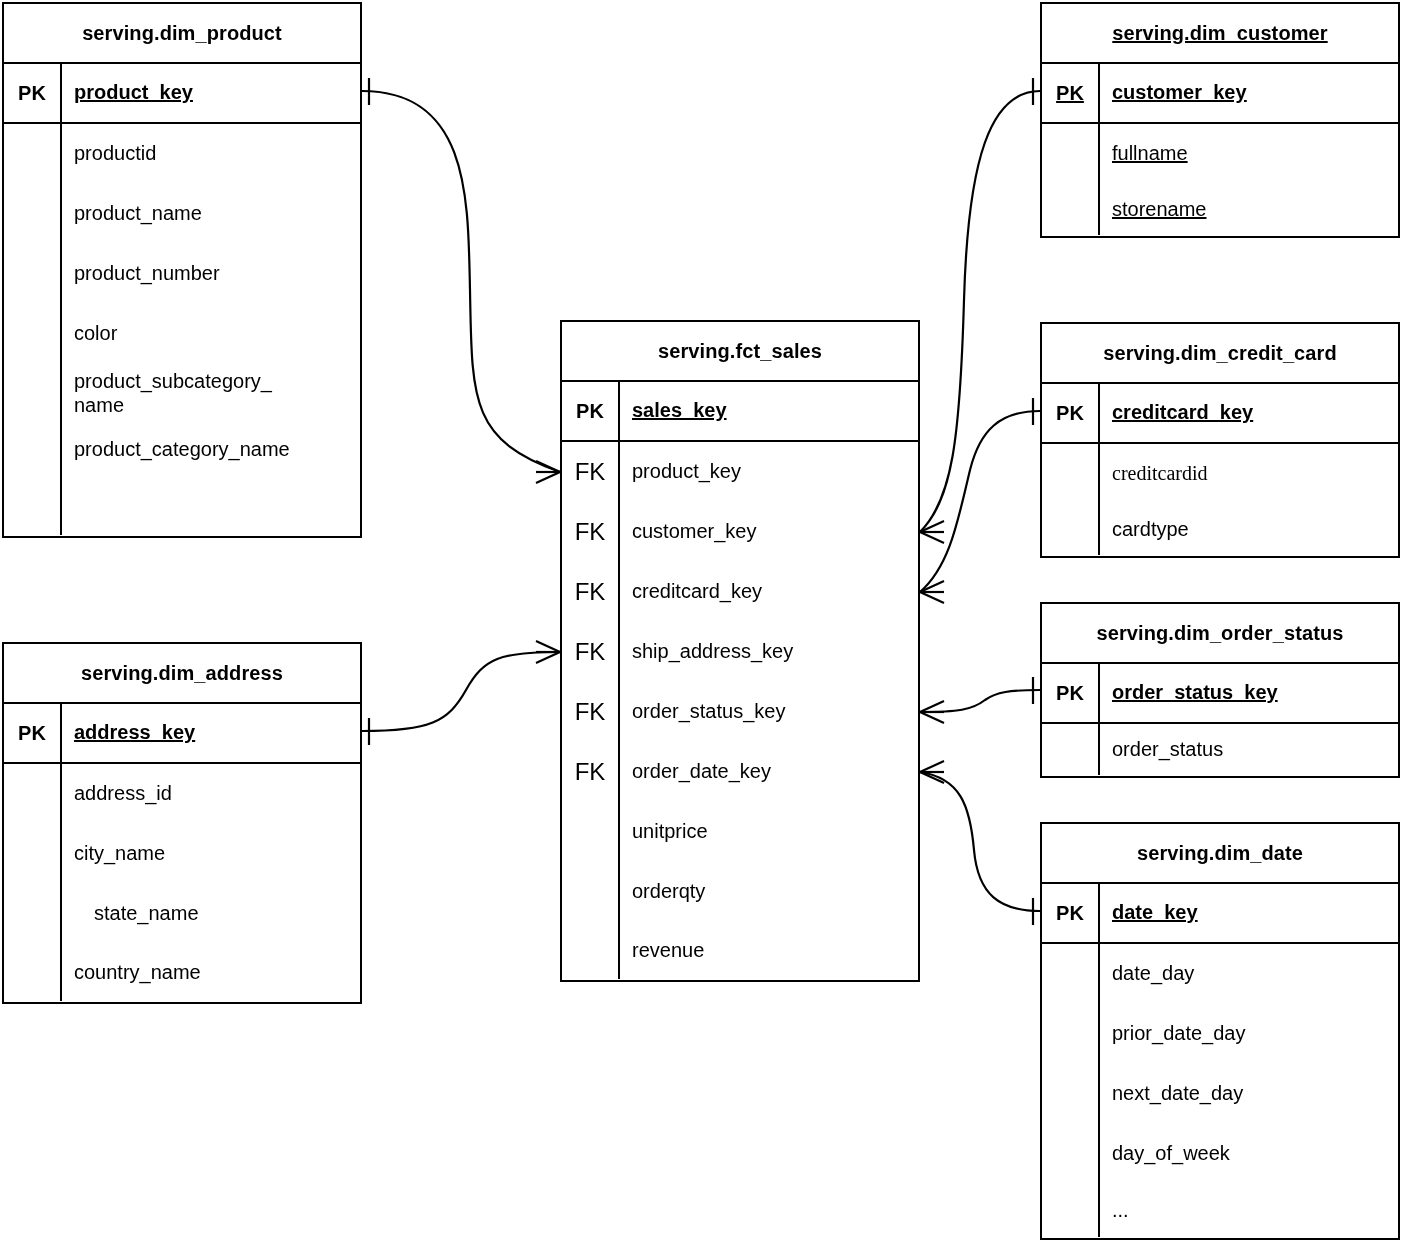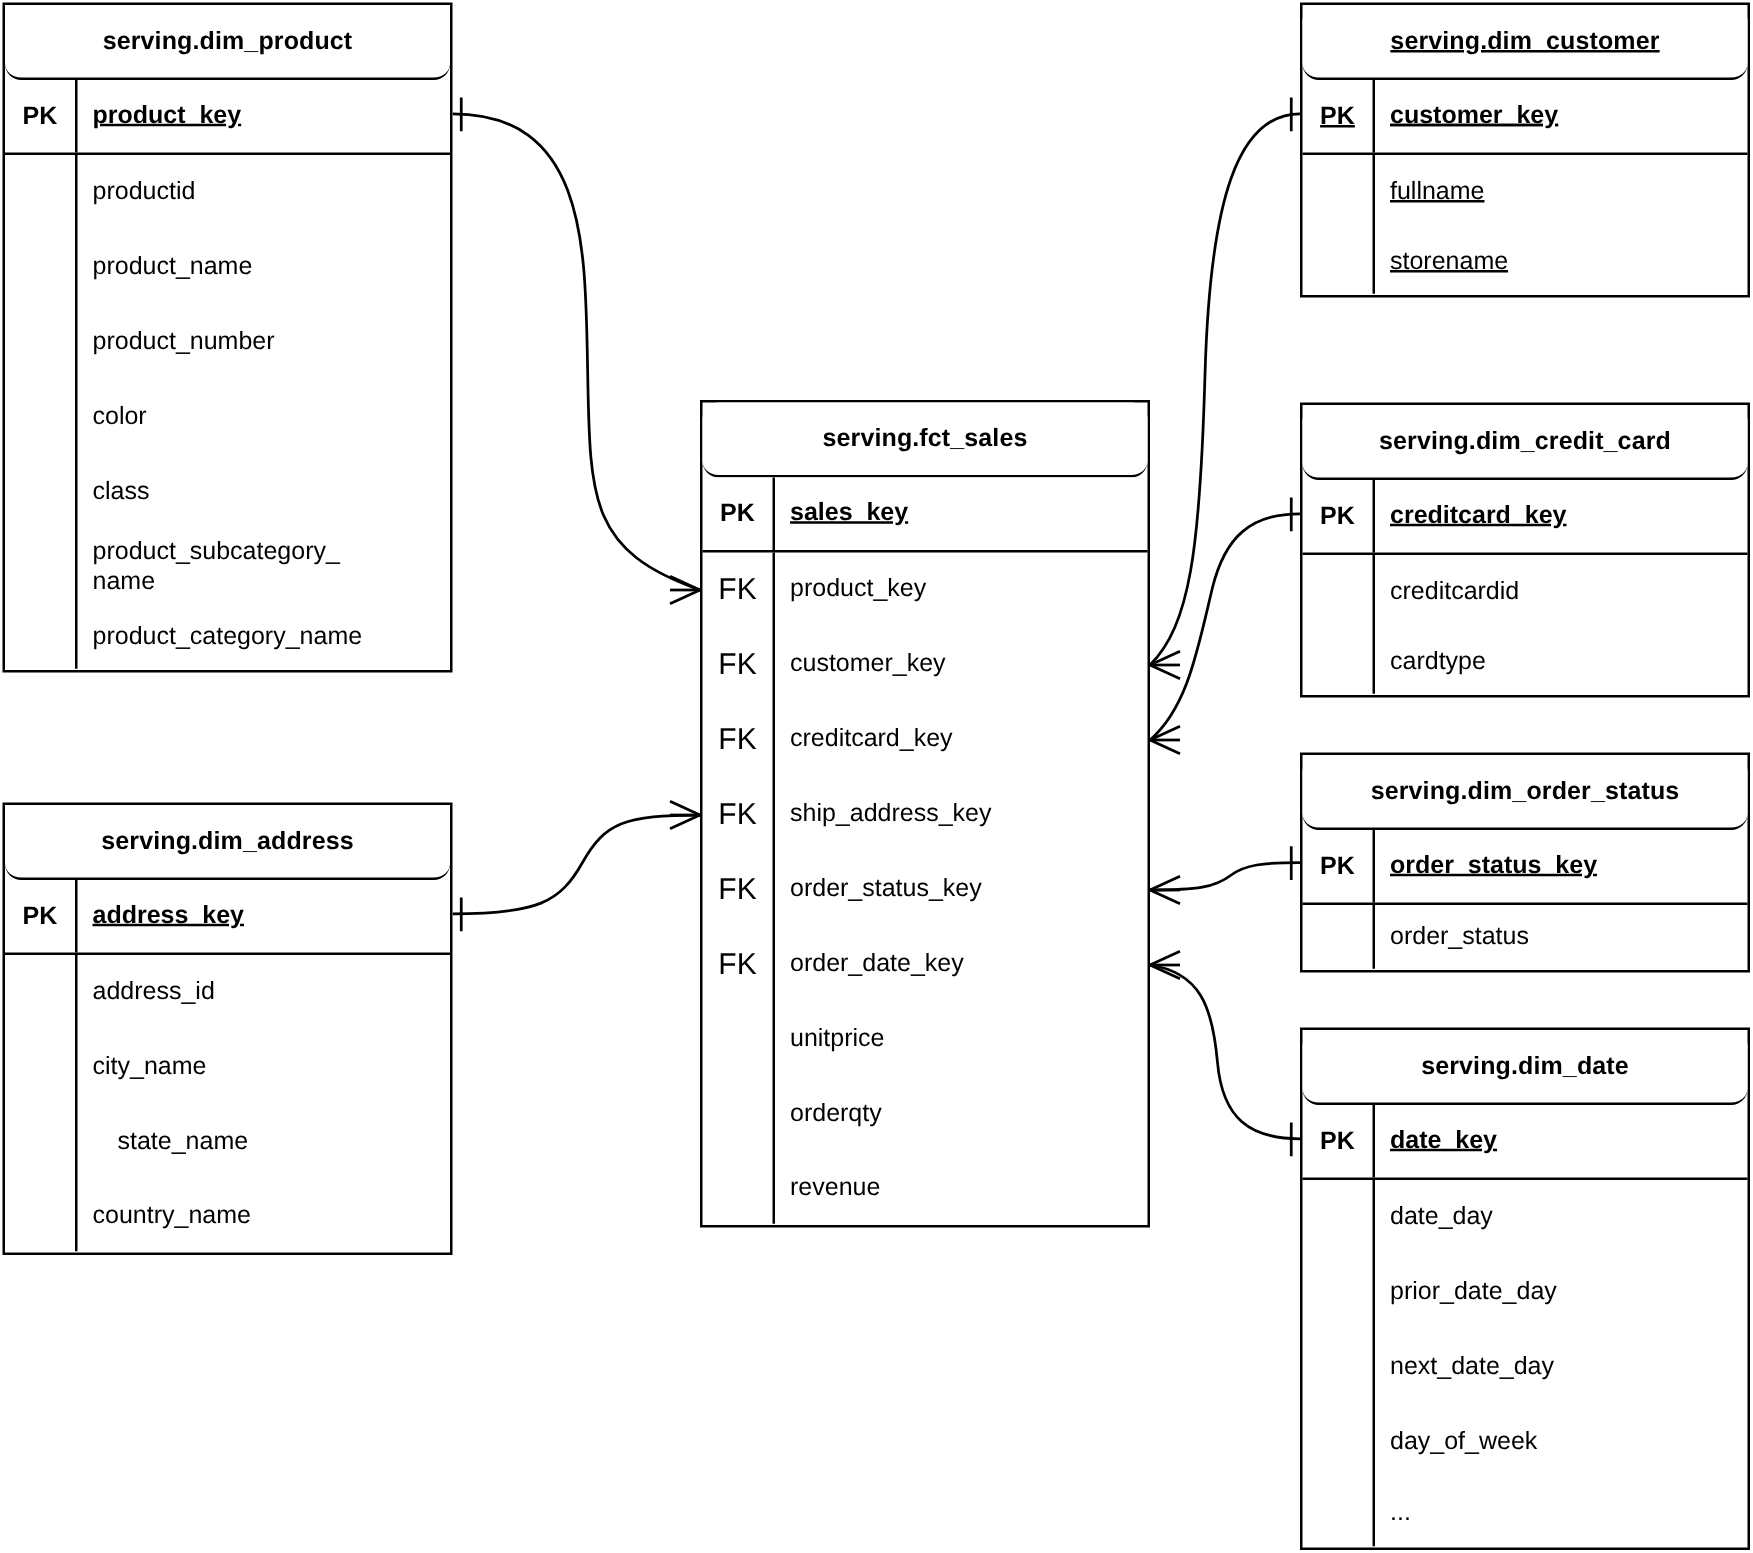--- a/index.html
+++ b/index.html
@@ -42,21 +42,20 @@
     box-sizing: border-box;
     height: 60px;
     display: flex;
     align-items: center;
     justify-content: center;
     font-weight: bold;
     font-size: 20px;
     letter-spacing: 0.1px;
     border-bottom: 2.5px solid #000000;
     background: #ffffff;
-    border-radius: 13px;
   }
   .row {
     box-sizing: border-box;
     display: flex;
     align-items: stretch;
     font-size: 20px;
   }
   .row.pkrow {
     border-bottom: 2.5px solid #000000;
     height: 60px;
@@ -191,21 +190,20 @@
         <div class="kc" style="height:60px;"></div>
         <div class="kc" style="height:60px;"></div>
         <div class="kc" style="height:60px;"></div>
         <div class="kc" style="height:51px;"></div>
       </div>
       <div class="namecol">
         <div class="nc" style="height:60px;">productid</div>
         <div class="nc" style="height:60px;">product_name</div>
         <div class="nc" style="height:60px;">product_number</div>
         <div class="nc" style="height:60px;">color</div>
-        <div class="nc" style="height:60px;">class</div>
         <div class="nc" style="height:60px;">product_subcategory_
 name</div>
         <div class="nc" style="height:51px;">product_category_name</div>
       </div>
     </div>
   </div>
 
   <div class="entity" style="left:2px; top:642px; width:360px; height:362px;">
     <div class="ent-title">serving.dim_address</div>
     <div class="row pkrow">
@@ -283,21 +281,21 @@
     <div class="row pkrow">
       <div class="keycell">PK</div>
       <div class="namecell pk">creditcard_key</div>
     </div>
     <div class="attrblock" style="height:111px;">
       <div class="keycol">
         <div class="kc" style="height:60px;"></div>
         <div class="kc" style="height:51px;"></div>
       </div>
       <div class="namecol">
-        <div class="nc" style="height:60px;">creditcardid</div>
+        <div class="nc" style="height:60px;font-family:Liberation Serif, serif;">creditcardid</div>
         <div class="nc" style="height:51px;">cardtype</div>
       </div>
     </div>
   </div>
 
   <div class="entity" style="left:1040px; top:602px; width:360px; height:176px;">
     <div class="ent-title">serving.dim_order_status</div>
     <div class="row pkrow">
       <div class="keycell">PK</div>
       <div class="namecell pk">order_status_key</div>

